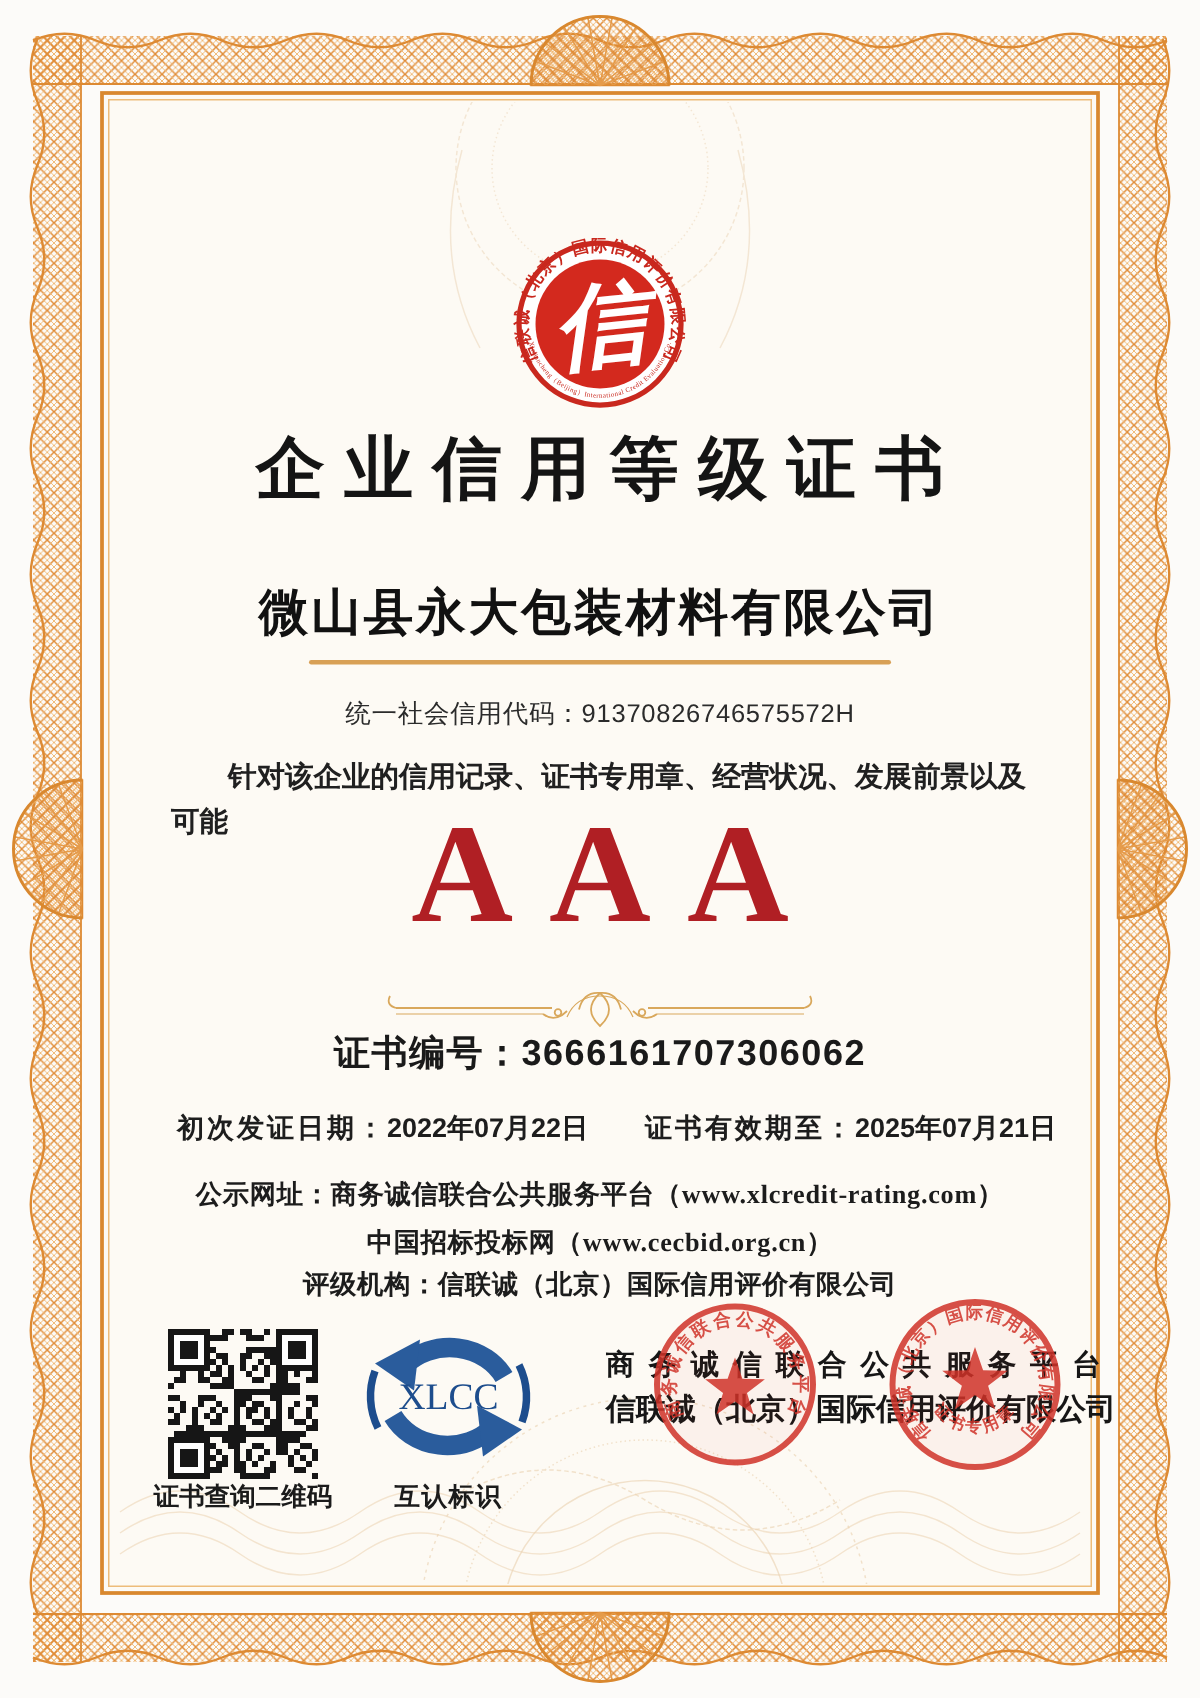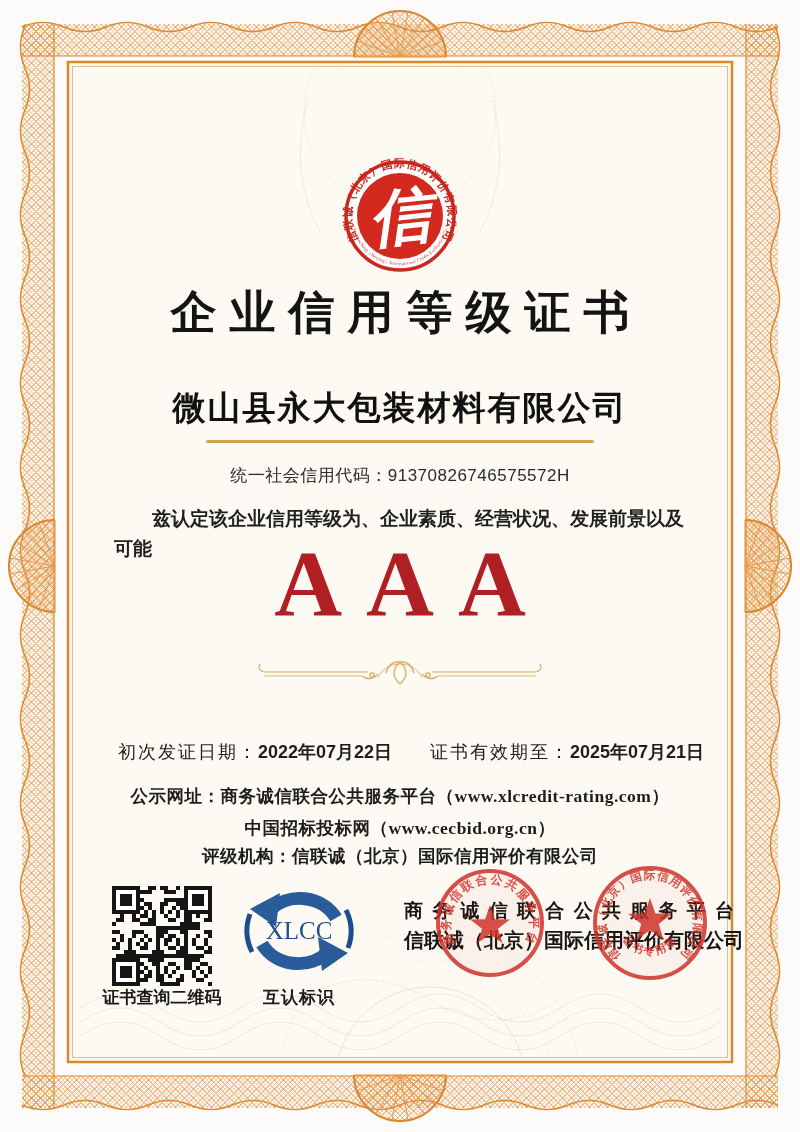--- a/index.html
+++ b/index.html
@@ -16,21 +16,21 @@
   .credit-code{top:464px;font-size:17px;color:#2b2b2b;font-family:"Liberation Sans","DejaVu Sans",sans-serif;letter-spacing:0.5px;}
   .body-line{left:114px;width:580px;font-size:19px;font-weight:600;color:#202020;line-height:30px;}
   .bl1{top:504px;text-indent:2em;}
   .bl2{top:542px;}
   .rating{top:536px;font-size:94px;line-height:94px;font-weight:bold;color:#b01f24;letter-spacing:24px;text-indent:24px;font-family:"Liberation Serif","DejaVu Serif",serif;}
   .flourish{top:658px;left:250px;}
   .cert-no{top:686px;font-size:24px;font-weight:600;color:#1a1a1a;font-family:"Liberation Sans","DejaVu Sans",sans-serif;letter-spacing:1px;}
   .date-item{top:740px;font-size:18px;color:#1d1d1d;white-space:nowrap;}
   .d-left{left:118px;}
   .d-right{left:430px;}
-  .date-label{font-weight:400;letter-spacing:2px;text-align:center;}
+  .date-label{font-weight:700;letter-spacing:2px;text-align:center;}
   .date-val{font-family:"Liberation Sans","DejaVu Sans",sans-serif;font-weight:600;}
   .link-line{font-size:17.5px;font-weight:600;color:#1c1c1c;letter-spacing:0.5px;}
   .l1{top:784px;} .l2{top:816px;} .l3{top:844px;}
   .qr-box{left:112px;top:886px;width:100px;height:100px;}
   .qr-caption{left:92px;top:986px;width:140px;text-align:center;font-size:17px;font-weight:600;color:#1b1b1b;}
   .xlcc-box{left:238px;top:878px;width:122px;height:106px;}
   .xlcc-caption{left:238px;top:986px;width:122px;text-align:center;font-size:17px;font-weight:600;color:#1b1b1b;letter-spacing:1px;}
   .overlay-text{left:404px;top:897px;width:330px;color:#161616;z-index:2;}
   .ov1{font-size:19px;font-weight:600;text-align:justify;text-align-last:justify;line-height:28px;}
   .ov2{font-size:20px;font-weight:600;text-align:justify;text-align-last:justify;line-height:30px;white-space:nowrap;}
@@ -122,38 +122,39 @@
         </text>
         <text x="70" y="90" text-anchor="middle" font-size="62" font-weight="bold" font-style="italic" fill="#ffffff" transform="rotate(-6 70 68)" font-family="'Liberation Serif','DejaVu Serif',serif">信</text>
       </svg>
     </div>
 
     <div class="abs center title">企业信用等级证书</div>
     <div class="abs center company">微山县永大包装材料有限公司</div>
     <div class="abs gold-line"></div>
     <div class="abs center credit-code">统一社会信用代码：91370826746575572H</div>
 
-    <div class="abs body-line bl1">兹认定该企业信用等级为、企业素质、经营状况、发展前景以及可能</div>
+    <div class="abs body-line bl1">针对该企业的信用记录、证书专用章、经营状况、发展前景以及可能</div>
 
     <div class="abs center rating">AAA</div>
 
     <svg class="abs flourish" width="300" height="30" viewBox="0 0 300 30">
       <g stroke="#d9a85c" fill="none" stroke-width="1.2">
         <path d="M14,14 H118 M182,14 H286"></path>
         <path d="M14,18 H112 M188,18 H286" stroke-width="0.8"></path>
         <path d="M14,14 q-7,-2 -4,-8 M286,14 q7,-2 4,-8"></path>
         <path d="M112,18 q8,6 16,-2 M188,18 q-8,6 -16,-2"></path>
         <path d="M150,4 q-12,11 0,22 q12,-11 0,-22"></path>
         <path d="M136,15 q3,-12 14,-11 M164,15 q-3,-12 -14,-11"></path>
         <path d="M128,20 q6,-14 22,-14 M172,20 q-6,-14 -22,-14" stroke-width="0.8"></path>
         <circle cx="122" cy="17" r="2.2"></circle>
         <circle cx="178" cy="17" r="2.2"></circle>
       </g>
     </svg>
 
+    <div class="abs center cert-no">证书编号：3666161707306062</div>
 
     <div class="abs date-item d-left">
       <span class="date-label">初次发证日期：</span><span class="date-val">2022年07月22日</span>
     </div>
     <div class="abs date-item d-right">
       <span class="date-label">证书有效期至：</span><span class="date-val">2025年07月21日</span>
     </div>
 
     <div class="abs center link-line l1">公示网址：商务诚信联合公共服务平台（www.xlcredit-rating.com）</div>
     <div class="abs center link-line l2">中国招标投标网（www.cecbid.org.cn）</div>

